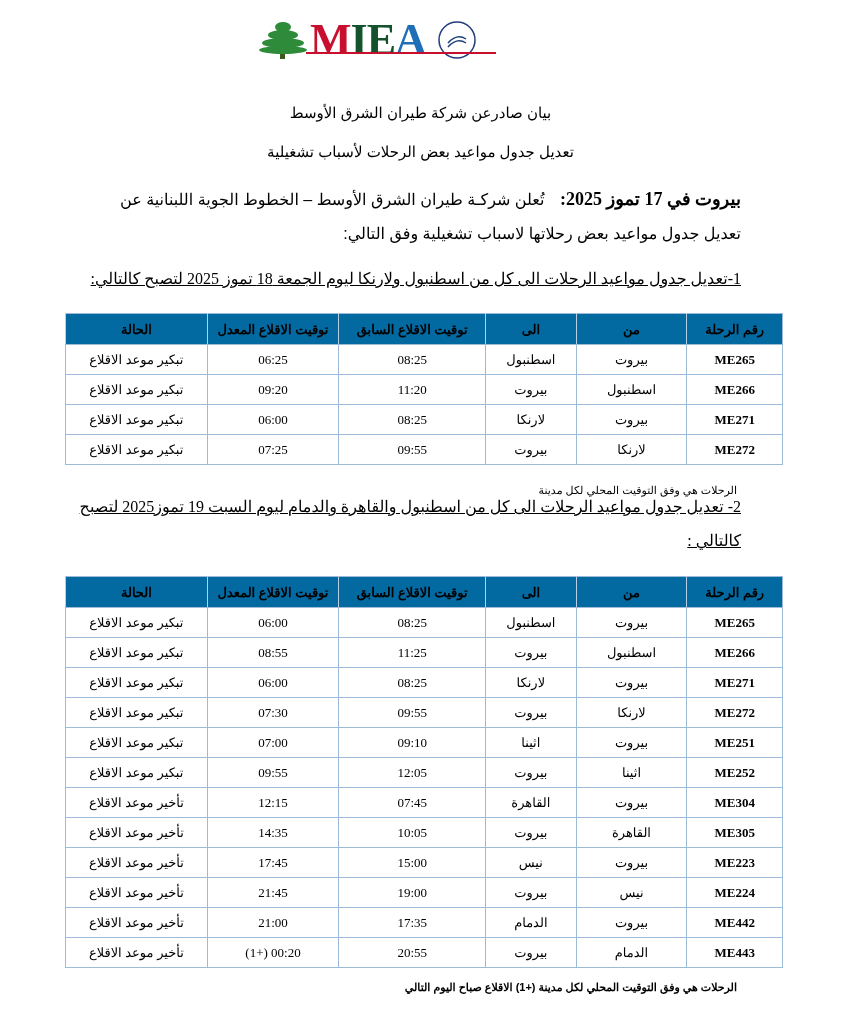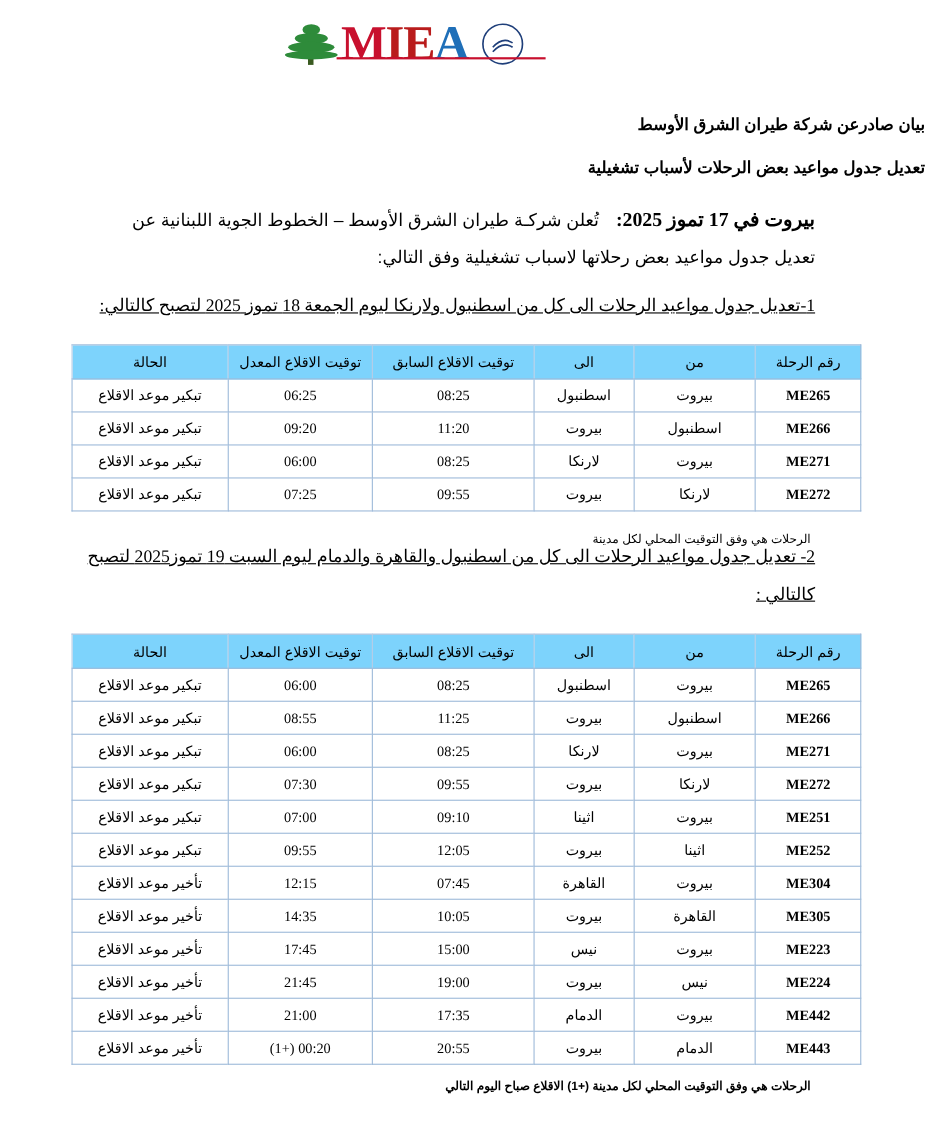--- a/index.html
+++ b/index.html
@@ -1,32 +1,32 @@
 <!DOCTYPE html>
 <html><head>
 <meta charset="utf-8">
 <style>
   html, body { margin:0; padding:0; background:#ffffff; }
   body { width:841px; height:1024px; position:relative; overflow:hidden; font-family:"Liberation Sans", sans-serif; color:#000; }
   .logo { position:absolute; left:258px; top:14px; width:300px; height:52px; display:flex; align-items:center; }
   .cedar { width:50px; height:42px; }
   .mea-text { font-family:"Liberation Serif", serif; font-weight:bold; font-size:44px; letter-spacing:-1px; line-height:42px; margin-left:2px; }
   .mea-line { position:absolute; left:48px; top:38px; width:190px; height:2px; background:#c8102e; }
-  .m { color:#c8102e; } .e { color:#b91c1c; } .a { color:#1f6fb8; }
+  .m { color:#c8102e; } .e { color:#14532d; } .a { color:#1f6fb8; }
   .skyteam { width:42px; height:42px; margin-left:10px; }
-  .title { position:absolute; left:0; width:841px; text-align:right; font-weight:bold; font-size:15px; direction:rtl; }
+  .title { position:absolute; left:0; width:841px; text-align:center; font-weight:normal; font-size:15px; direction:rtl; }
   .t1 { top:104px; } .t2 { top:143px; }
   .para { position:absolute; right:100px; width:640px; direction:rtl; text-align:right; font-size:16px; line-height:34px; }
   .p1 { top:182px; }
   .p1 b { font-family:"Liberation Serif", serif; font-size:18px;margin-left:11px; }
   .section { position:absolute; direction:rtl; text-align:right; font-size:16px; text-decoration:underline; font-family:"Liberation Serif", serif; line-height:34px; }
   .s1 { top:262px; right:100px; width:680px; }
   .s2 { top:490px; right:100px; width:680px; }
   table.sched { position:absolute; border-collapse:collapse; direction:rtl; width:718px; left:65px; }
-  table.sched th { background:#7dd3fc; font-weight:normal; font-size:13px; height:28px; border:1px solid #9dbad9; border-left:1px solid #b8cde6; }
+  table.sched th { background:#0369a1; font-weight:bold; font-size:13px; height:28px; border:1px solid #9dbad9; border-left:1px solid #b8cde6; }
   table.sched td { border:1px solid #9dbad9; height:27px; text-align:center; font-size:13px; }
   td.fn { font-family:"Liberation Serif", serif; font-weight:bold; font-size:15px;margin-top:32px; }
   td.tm { font-family:"Liberation Serif", serif; font-size:15px;margin-left:21px; }
   .tb1 { top:313px; } .tb2 { top:576px; }
   .note { position:absolute; direction:rtl; font-size:11px; right:104px;margin-top:25px; }
   .n1 { top:459px; } .n2 { top:956px;font-weight:bold; }
   col.c1 { width:93px; } col.c2 { width:108px; } col.c3 { width:88px; } col.c4 { width:143px; } col.c5 { width:128px; } col.c6 { width:138px; }
 </style>
 </head>
 <body>

